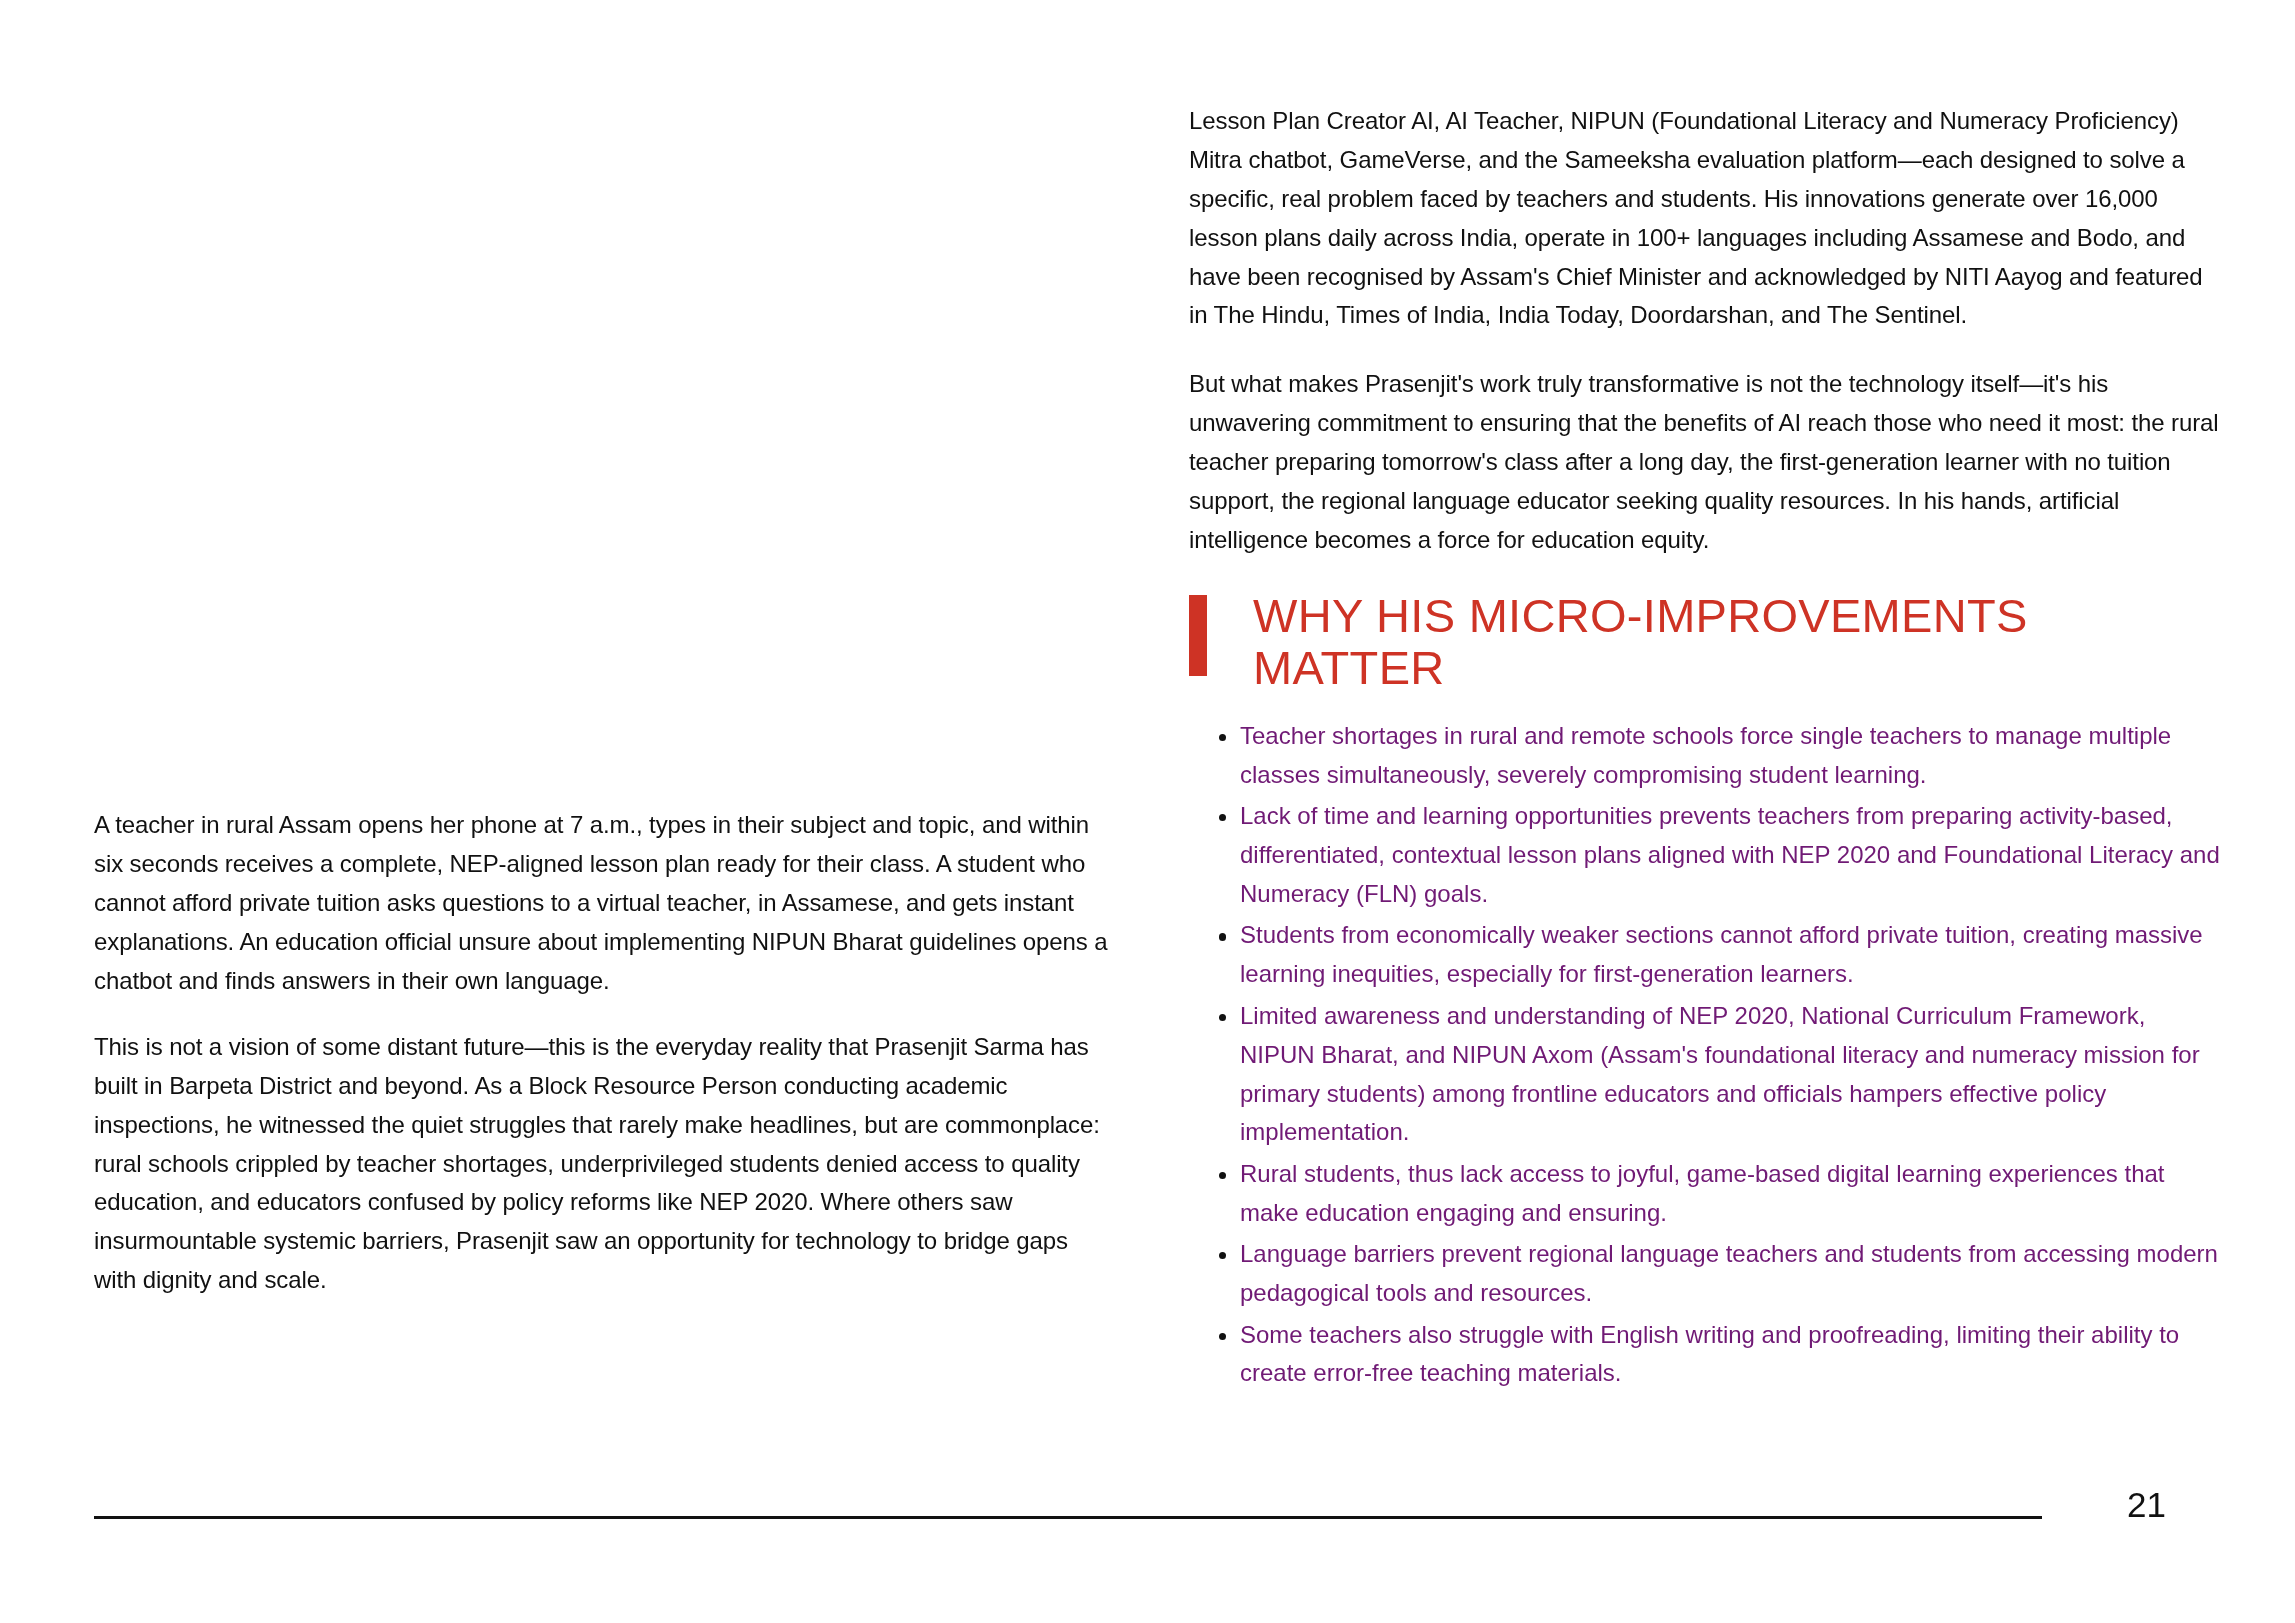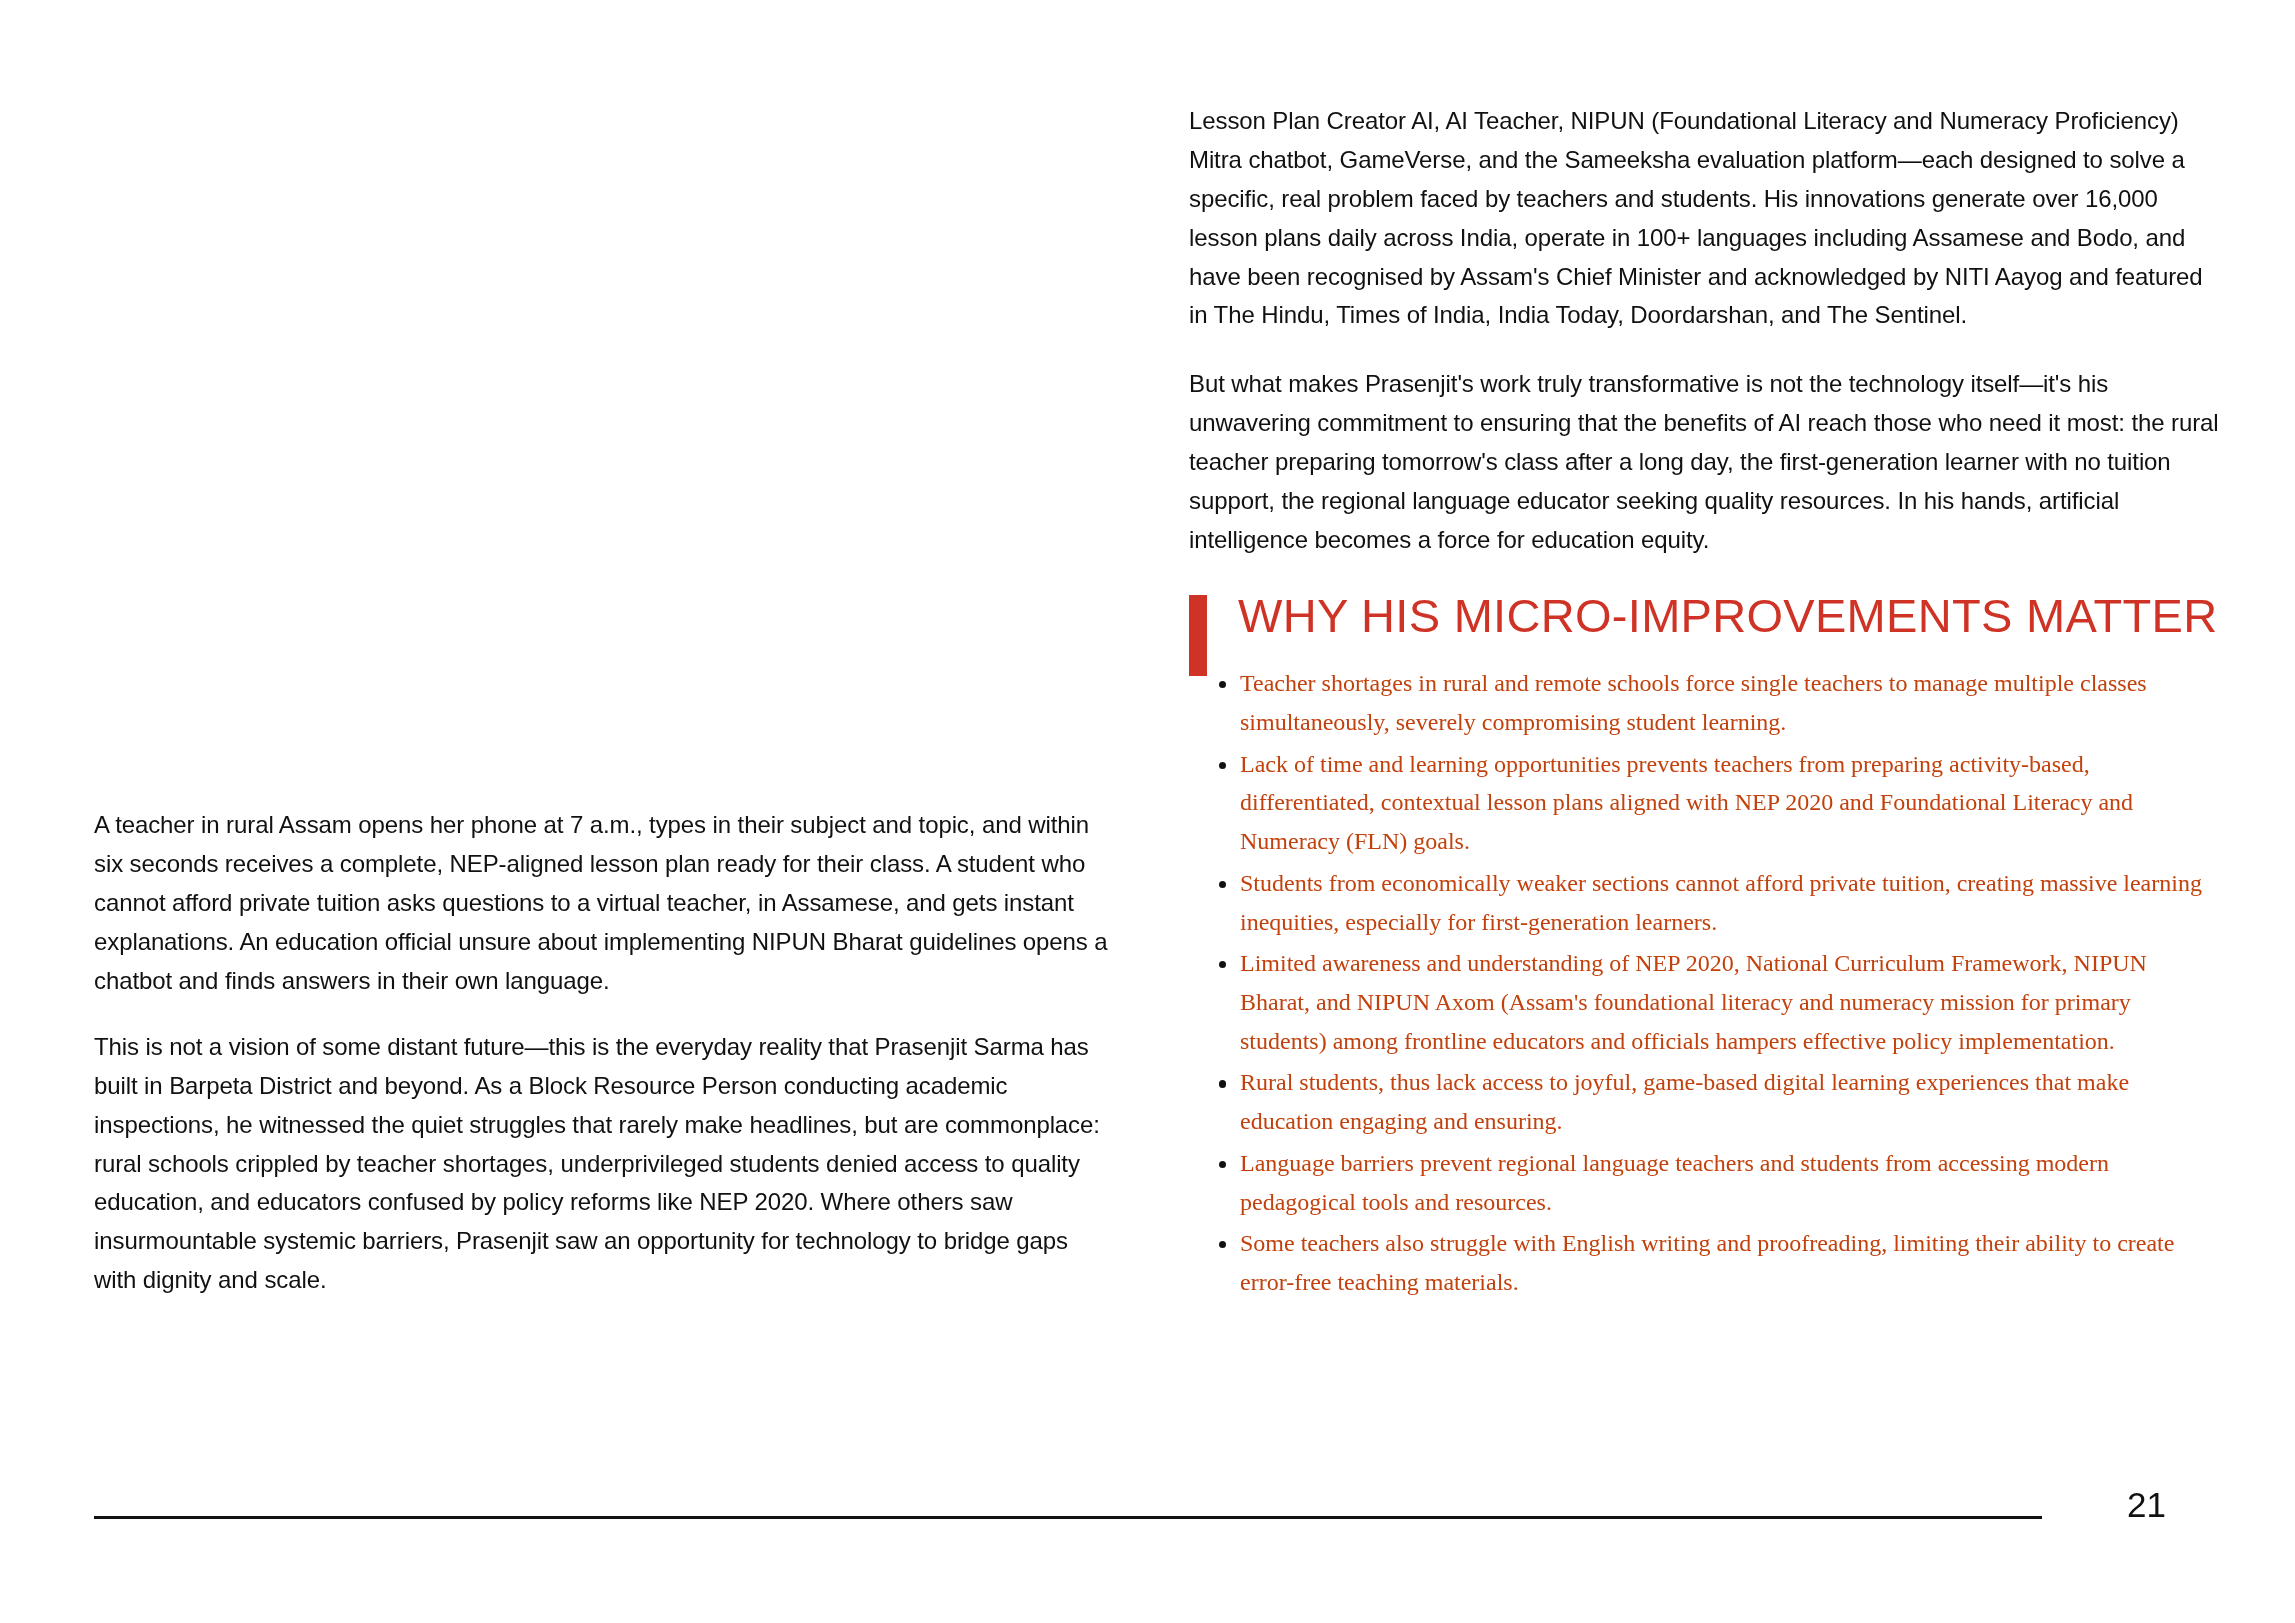--- a/index.html
+++ b/index.html
@@ -424,36 +424,35 @@
   }
   .section-head .accent-bar {
     position: absolute;
     left: 0;
     top: 5.2px;
     width: 18.3px;
     height: 81px;
     background: #ce3325;
   }
   .section-head h2 {
-    margin: 1px;
+    margin: 16px;
     color: #ce3325;
     font-size: 47px;
     line-height: 1.12;
     font-weight: normal;
     letter-spacing: 0.3px;
   }
 
   .bullets {
     list-style: none;
     margin: 0;
     padding: 0;
     font-size: 24px;
     line-height: 1.62;
-    color: #c2410c;
-    font-family: Liberation Serif, serif;
+    color: #701a75;
   }
   .bullets li {
     position: relative;
     padding-left: 51px;
     margin-bottom: 2.6px;
   }
   .bullets li::before {
     content: "";
     position: absolute;
     left: 30px;

